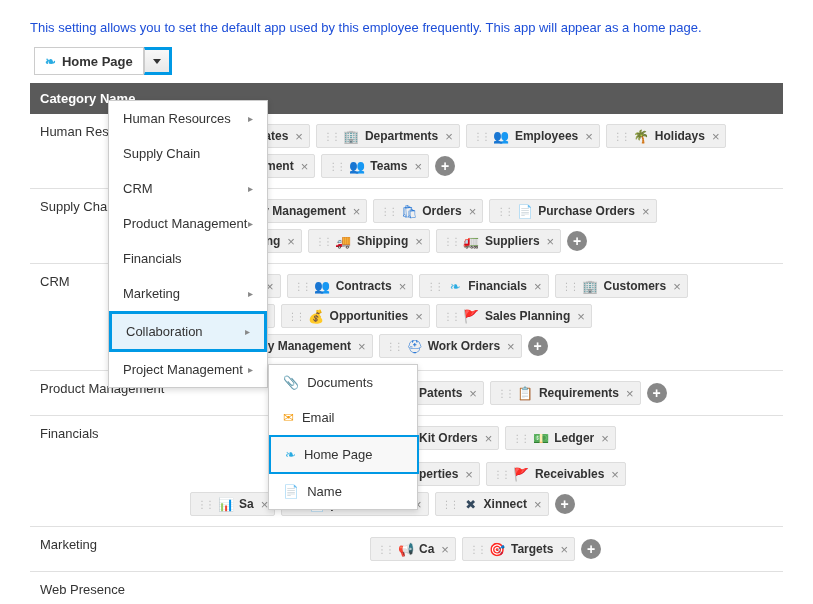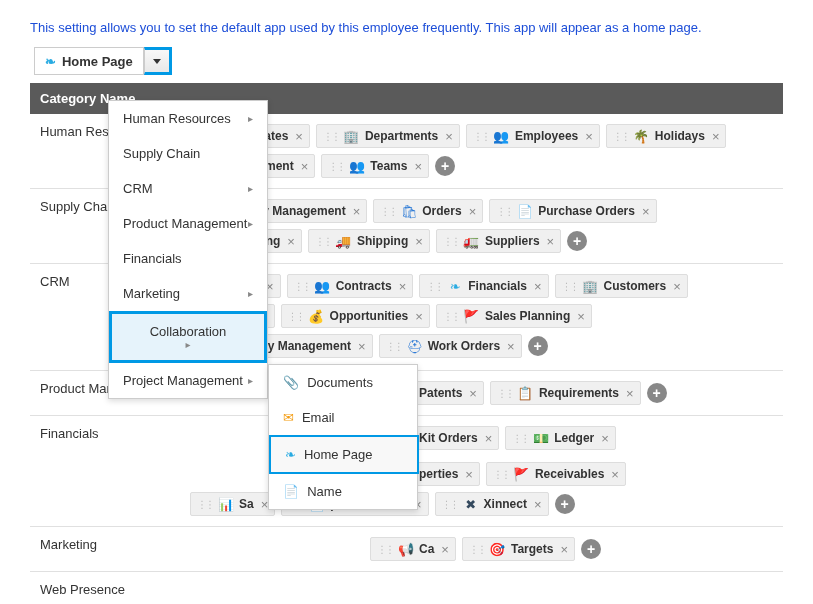--- a/index.html
+++ b/index.html
@@ -19,21 +19,21 @@
 .chips { display: flex; flex-wrap: wrap; gap: 6px; align-items: center; }
 .chip { display: inline-flex; align-items: center; background: #f0f0f0; border: 1px solid #ddd; border-radius: 2px; padding: 3px 6px; gap: 5px; font-size: 12px; }
 .chip .grip { color: #bbb; font-size: 10px; letter-spacing: -2px; }
 .chip .ico { width: 16px; height: 16px; display: inline-flex; align-items: center; justify-content: center; font-size: 13px; }
 .chip .lbl { font-weight: bold; color: #333; }
 .chip .x { color: #888; font-size: 13px; cursor: pointer; margin-left: 2px; }
 .plus { width: 20px; height: 20px; border-radius: 50%; background: #888; color: #fff; display: inline-flex; align-items: center; justify-content: center; font-size: 14px; font-weight: bold; cursor: pointer; }
 .menu { position: absolute; background: #fff; border: 1px solid #ccc; box-shadow: 0 2px 6px rgba(0,0,0,0.15); z-index: 100; }
 .menu-item { padding: 10px 14px; font-size: 13px; display: flex; align-items: center; justify-content: space-between; cursor: pointer; min-width: 155px; }
 .menu-item .arrow { font-size: 10px; color: #888; }
-.menu-item.hl-item { background: #e6f3fb; flex-direction: column; }
+.menu-item.hl-item { background: #e6f3fb; }
 .submenu-item { padding: 10px 14px; display: flex; align-items: center; gap: 8px; cursor: pointer; min-width: 150px; }
 .submenu-item.hl-item { border: 2px solid #0099e5; background:#f8f8f8; }
 .ico-leaf { color: #29abe2; }
 .tri-down { width: 0; height: 0; border-left: 4px solid transparent; border-right: 4px solid transparent; border-top: 5px solid #333; }
 .content-wrap { position: relative; }
 </style>
 </head>
 <body>
 
 <div class="content-wrap">

